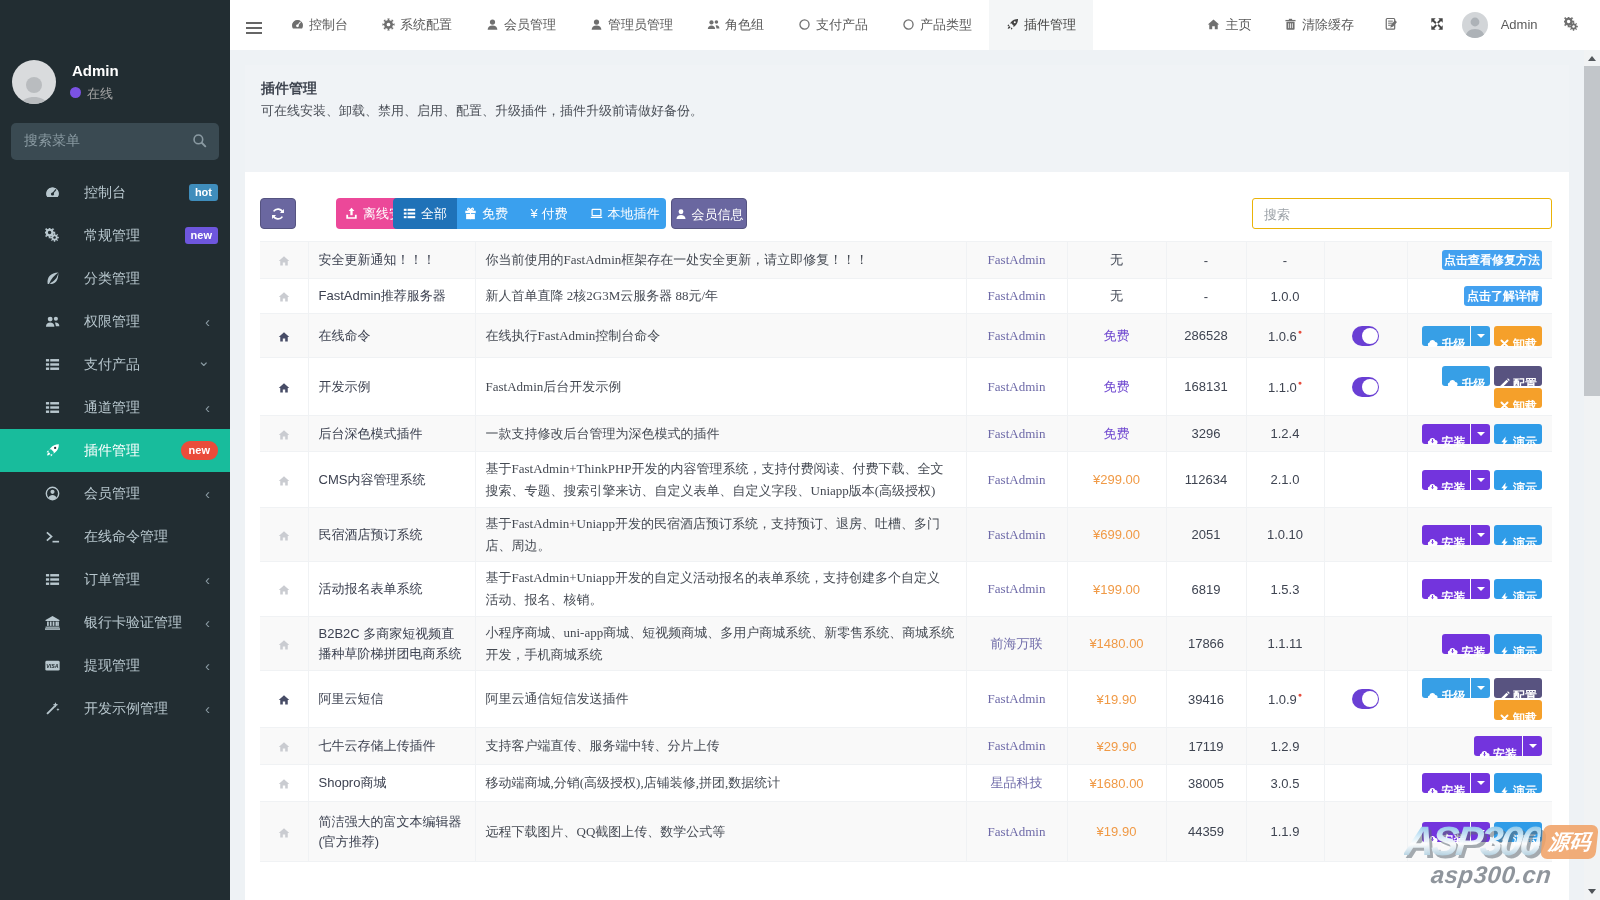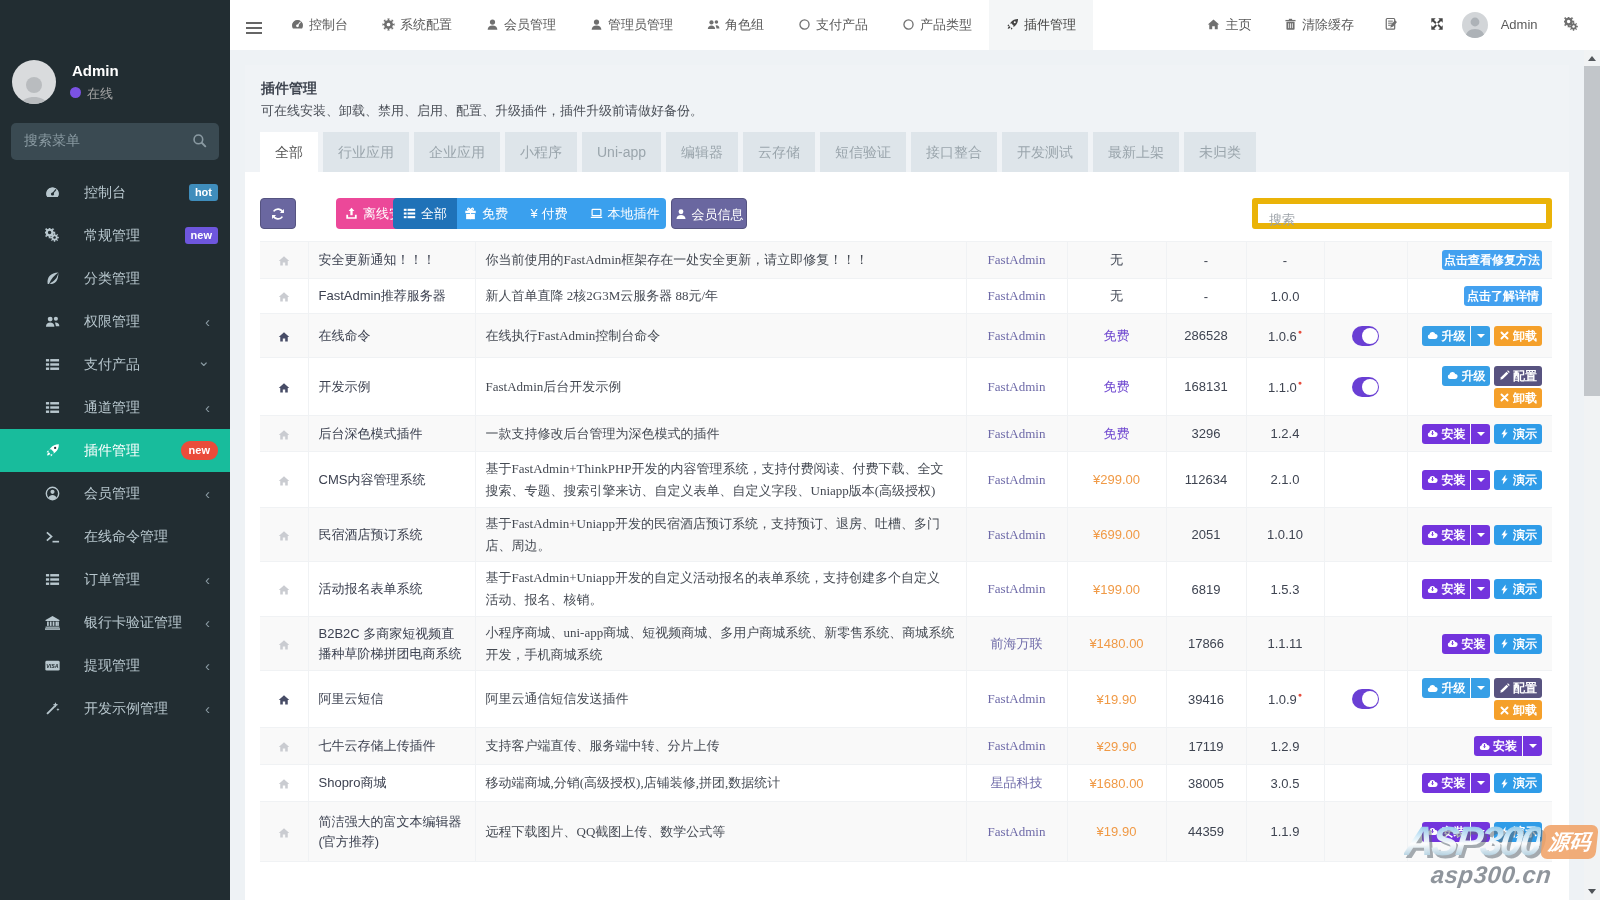--- a/index.html
+++ b/index.html
@@ -46,21 +46,21 @@
 .tab.active { background:#fff; color:#555; }
 #pbody { position:absolute; left:0; top:107px; width:1324px; height:728px; background:#fff; }
 
 .tbtn { position:absolute; height:31px; border-radius:4px; color:#fff; font-size:13px; text-align:center; line-height:31px; }
 #btn-refresh { left:15px; top:26px; width:36px; background:#6a67a0; border:1px solid #555380; }
 #btn-refresh svg { vertical-align:-2px; }
 #btn-offline { left:55px; top:26px; width:88px; background:#ec4899;margin-left:36px; }
 #grp { position:absolute; left:148px; top:26px; height:31px; border-radius:4px; overflow:hidden; white-space:nowrap; }
 #grp span { display:inline-block; height:31px; line-height:31px; color:#fff; font-size:13px; text-align:center; vertical-align:top; }
 #btn-member { left:426px; top:26px; width:76px; background:#6a67a0; border:1px solid #555380; }
-#searchbox { position:absolute; right:17px; top:26px; width:300px; height:31px; background:#fff; border:6px solid #eab308; border-radius:3px; }
+#searchbox { position:absolute; right:17px; top:26px; width:300px; height:31px; background:#fff; border:1px solid #eab308; border-radius:3px; }
 #searchbox span { position:absolute; left:11px; top:7px; color:#9aa0a6; font-size:13px; }
 
 #tbl { position:absolute; left:15px; top:69px; width:1292px; border-collapse:collapse; table-layout:fixed; font-size:13px; color:#3e4451; }
 #tbl th { height:40px; font-size:13px; color:#333; font-weight:bold; border:1px solid #f0f2f4; background:#fff; }
 #tbl td { border:1px solid #f0f2f4; vertical-align:middle; }
 #tbl tr.odd td { background:#f9f9f9; }
 #tbl tr.even td { background:#fff; }
 #tbl th:first-child, #tbl td:first-child { border-left:none; }
 #tbl th:last-child, #tbl td:last-child { border-right:none; }
 th.h-name, th.h-intro { text-align:left; padding-left:10px; }
@@ -75,21 +75,21 @@
 .c-price.money { color:#f09a46; }
 .c-dl { text-align:center; }
 .c-ver { text-align:center; }
 .vdot { color:#e74c3c; font-size:7px; vertical-align:7px; margin-left:1px; }
 .c-status { text-align:center; }
 .c-ops { text-align:right; padding-right:10px; }
 .opline { margin:2px 0; }
 .toggle { display:inline-block; width:27px; height:20px; background:#6a3fd4; border-radius:10px; position:relative; vertical-align:middle; }
 .toggle span { position:absolute; right:1.5px; top:2px; width:16px; height:16px; background:#fff; border-radius:50%; }
 .bgrp { display:inline-block; white-space:nowrap;font-weight:bold; }
-.bxs { display:inline-block; height:20px; line-height:20px; padding:0 5px; border-radius:3px; color:#fff; font-size:12px; vertical-align:middle; }
+.bxs { display:inline-block; height:20px; line-height:20px; padding:8px 5px; border-radius:3px; color:#fff; font-size:12px; vertical-align:middle; }
 .bgrp .bxs:first-child { }
 .bcaret { display:inline-block; width:19px; height:20px; border-radius:0 3px 3px 0; margin-left:1px; vertical-align:middle; position:relative; }
 .bcaret i { position:absolute; left:5.5px; top:8px; border-left:4px solid transparent; border-right:4px solid transparent; border-top:4.5px solid #fff; }
 .bgrp:has(.bcaret) .bxs { border-radius:3px 0 0 3px; }
 
 #sbar { position:absolute; right:0; top:50px; width:16px; height:850px; background:#f1f3f4; z-index:6; }
 #sbar .thumb { position:absolute; left:0; top:16px; width:16px; height:330px; background:#c2c6ca; }
 #sbar .arr { position:absolute; left:4px; width:0; height:0; border-left:4px solid transparent; border-right:4px solid transparent; }
 #sbar .up { top:6px; border-bottom:5px solid #54585c; }
 #sbar .down { bottom:6px; border-top:5px solid #505458; }
@@ -331,21 +331,20 @@
           <g transform="translate(5.2,5.2) scale(0.62)">
             <path fill="#6f6f6f" d="M6.49 0.55 L9.51 0.55 L8.74 2.45 L11.40 3.55 L12.20 1.67 L14.33 3.80 L12.45 4.60 L13.55 7.26 L15.45 6.49 L15.45 9.51 L13.55 8.74 L12.45 11.40 L14.33 12.20 L12.20 14.33 L11.40 12.45 L8.74 13.55 L9.51 15.45 L6.49 15.45 L7.26 13.55 L4.60 12.45 L3.80 14.33 L1.67 12.20 L3.55 11.40 L2.45 8.74 L0.55 9.51 L0.55 6.49 L2.45 7.26 L3.55 4.60 L1.67 3.80 L3.80 1.67 L4.60 3.55 L7.26 2.45 Z M10.3 8 A2.3 2.3 0 1 0 5.7 8 A2.3 2.3 0 1 0 10.3 8 Z"></path>
           </g>
         </svg></span>
   </div>
 </div>
 <div id="content">
   <div id="panel">
     <div id="ptitle">插件管理</div>
     <div id="pdesc">可在线安装、卸载、禁用、启用、配置、升级插件，插件升级前请做好备份。</div>
-    <div id="ptabs"><span class="tab active">全部</span><span class="tab">行业应用</span><span class="tab">企业应用</span><span class="tab">小程序</span><span class="tab">Uni-app</span><span class="tab">编辑器</span><span class="tab">云存储</span><span class="tab">短信验证</span><span class="tab">接口整合</span><span class="tab">开发测试</span><span class="tab">最新上架</span><span class="tab">未归类</span></div>
     <div id="pbody">
       <div class="tbtn" id="btn-refresh"><svg width="14" height="14" viewBox="0 0 16 16" style="">
             <path fill="none" stroke="#fff" stroke-width="2" d="M13.6 6.4 A6 6 0 0 0 3 5"></path>
             <path fill="#fff" d="M14.8 2.2 v4.6 h-4.6 Z"></path>
             <path fill="none" stroke="#fff" stroke-width="2" d="M2.4 9.6 A6 6 0 0 0 13 11"></path>
             <path fill="#fff" d="M1.2 13.8 v-4.6 h4.6 Z"></path>
           </svg></div>
       <div class="tbtn" id="btn-offline"><svg width="13" height="13" viewBox="0 0 16 16" style="vertical-align:-2px;margin-right:5px;">
             <path fill="#fff" d="M8 1 L11.6 5 H9.4 v5 H6.6 V5 H4.4 Z"></path>
             <path fill="#fff" d="M1.6 9.6 h2.2 v3 h8.4 v-3 h2.2 v5 H1.6 Z"></path>

